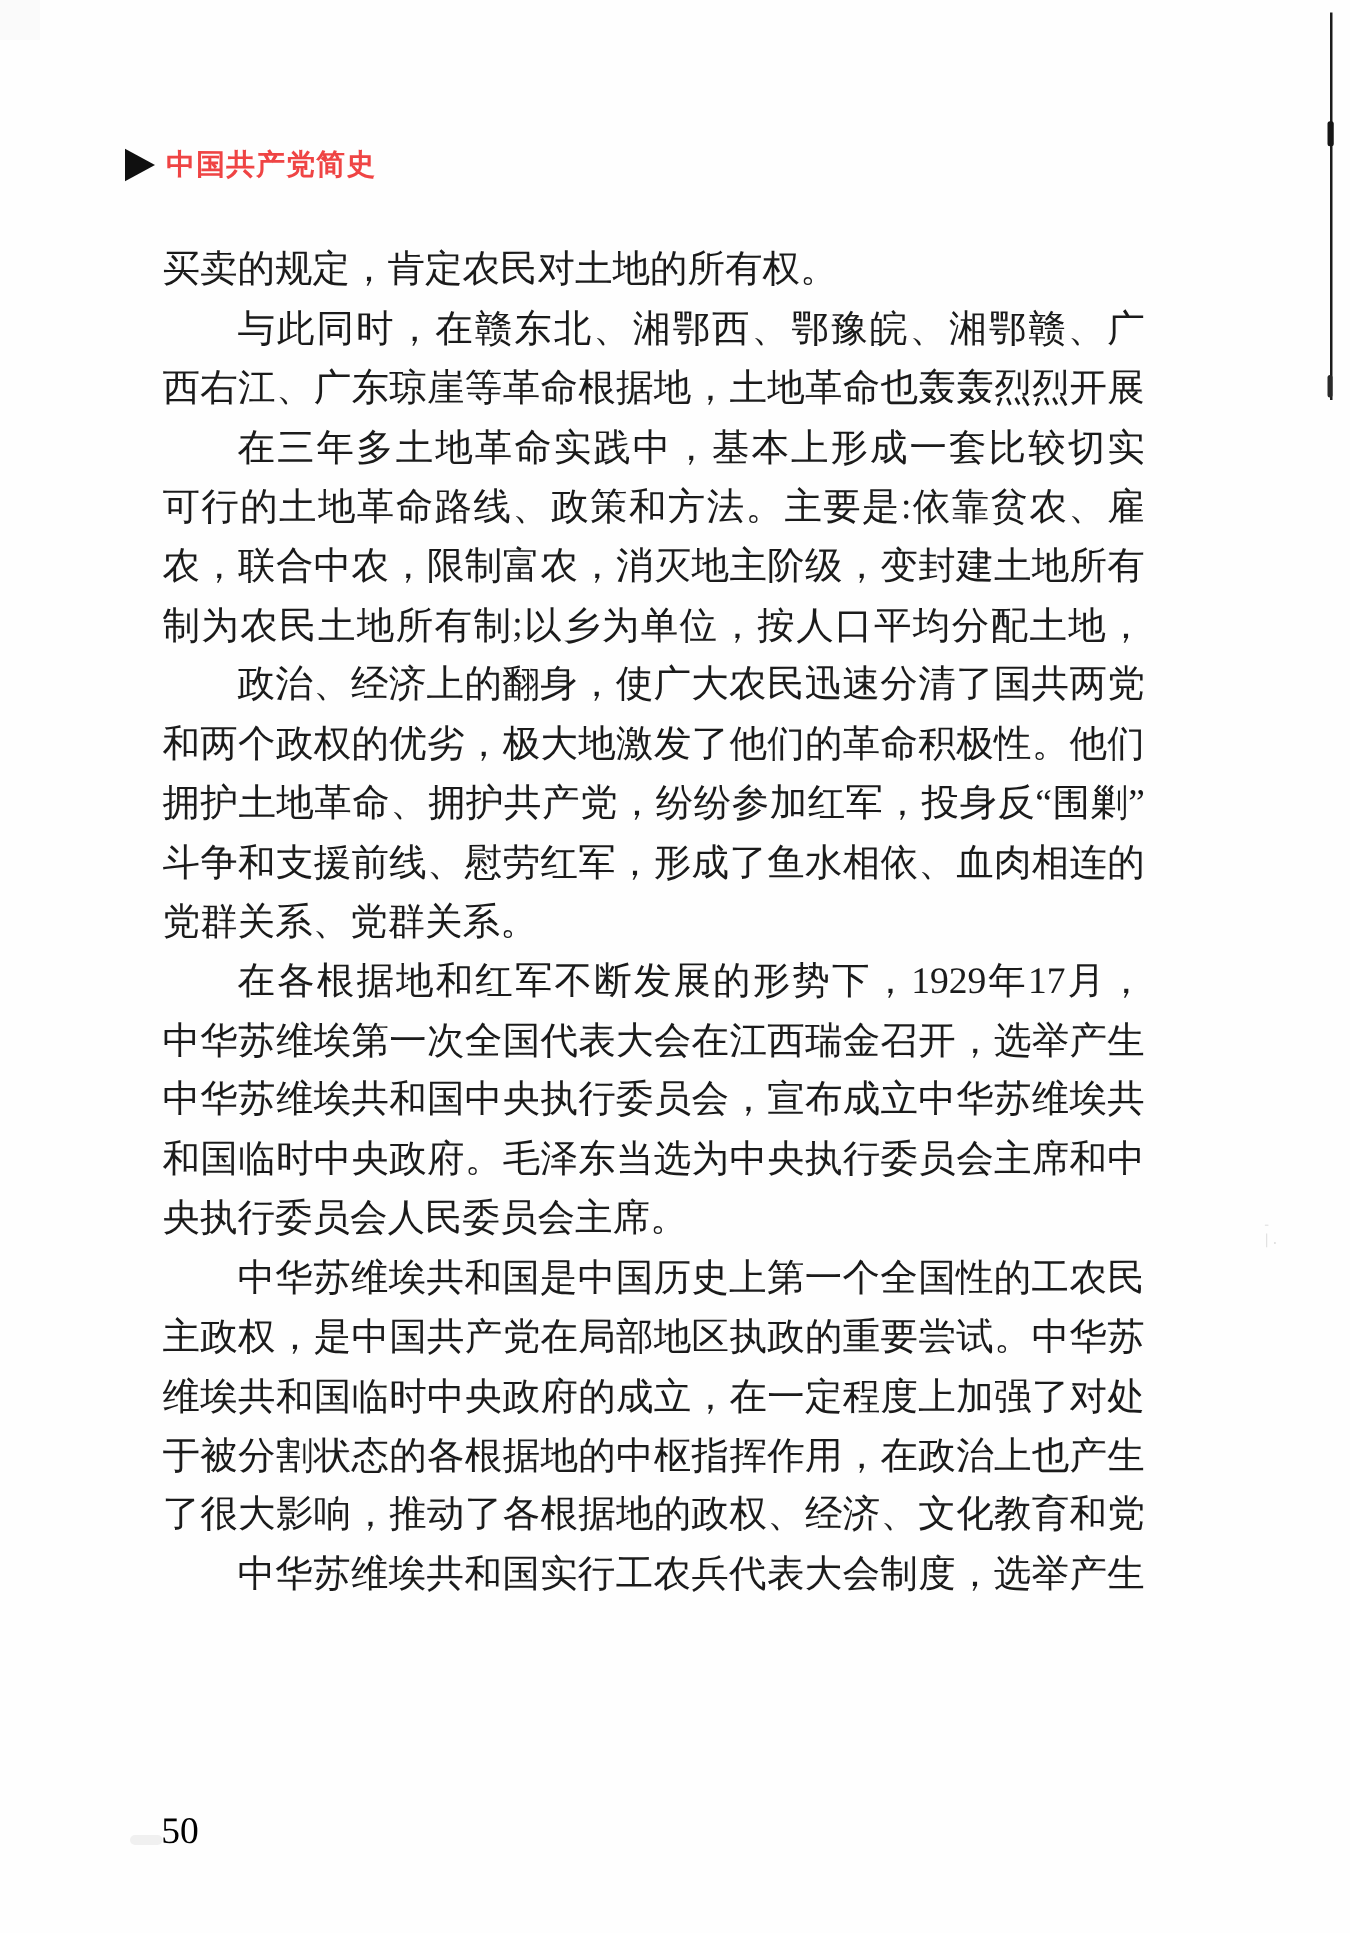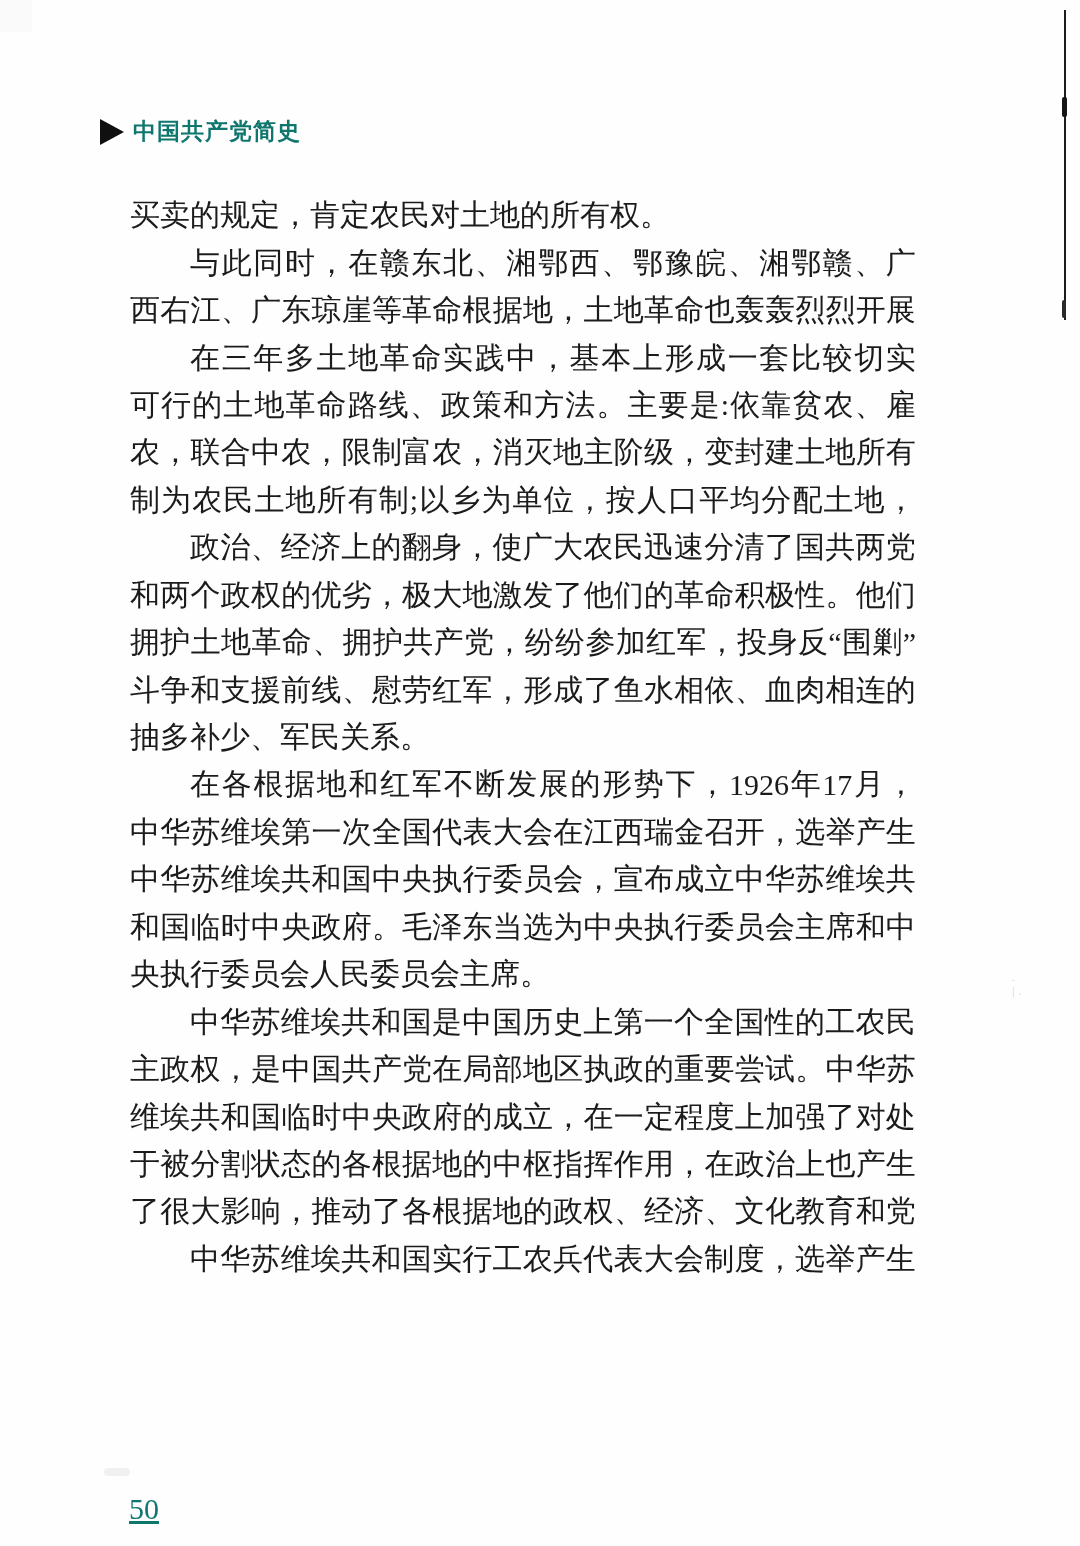--- a/index.html
+++ b/index.html
@@ -20,37 +20,37 @@
     display:flex;align-items:center;gap:9px;
     font-family:"Liberation Sans","DejaVu Sans",sans-serif;
   }
   .tri{
     width:0;height:0;
     border-left:24px solid #101010;
     border-top:13px solid transparent;
     border-bottom:13px solid transparent;
   }
   .htext{
-    font-size:23px;font-weight:bold;color:#0f766e;
+    font-size:23px;font-weight:bold;color:#ef4444;
     letter-spacing:1px;white-space:nowrap;
   }
   .body-text{
     position:absolute;left:130px;top:192px;width:786px;
   }
   .line{
     height:47.45px;
     display:flex;align-items:center;
     font-size:30px;color:#1b1b1b;
     white-space:nowrap;
   }
   .just{justify-content:space-between;}
   .ind{padding-left:60px;}
   .page-number{
-    position:absolute;left:129px;top:1492px;
-    font-size:30px;color:#0f766e;text-decoration:underline;
+    position:absolute;left:129px;top:1448px;
+    font-size:30px;color:#000000;
   }
   
   .edge-line{
     position:absolute;left:1064px;top:10px;width:2px;height:310px;
     background:#1c1c1c;
   }
   .edge-blob1{
     position:absolute;left:1062px;top:97px;width:5px;height:20px;
     background:#161616;border-radius:2px;
   }
@@ -348,40 +348,40 @@
         <span>水</span>
         <span>相</span>
         <span>依</span>
         <span>、</span>
         <span>血</span>
         <span>肉</span>
         <span>相</span>
         <span>连</span>
         <span>的</span>
       </div>
-      <div class="line end">抽多补少、军民关系。</div>
+      <div class="line end">党群关系、党群关系。</div>
       <div class="line just ind">
         <span>在</span>
         <span>各</span>
         <span>根</span>
         <span>据</span>
         <span>地</span>
         <span>和</span>
         <span>红</span>
         <span>军</span>
         <span>不</span>
         <span>断</span>
         <span>发</span>
         <span>展</span>
         <span>的</span>
         <span>形</span>
         <span>势</span>
         <span>下</span>
         <span>，</span>
-        <span>1926</span>
+        <span>1929</span>
         <span>年</span>
         <span>17</span>
         <span>月</span>
         <span>，</span>
       </div>
       <div class="line just">
         <span>中</span>
         <span>华</span>
         <span>苏</span>
         <span>维</span>

